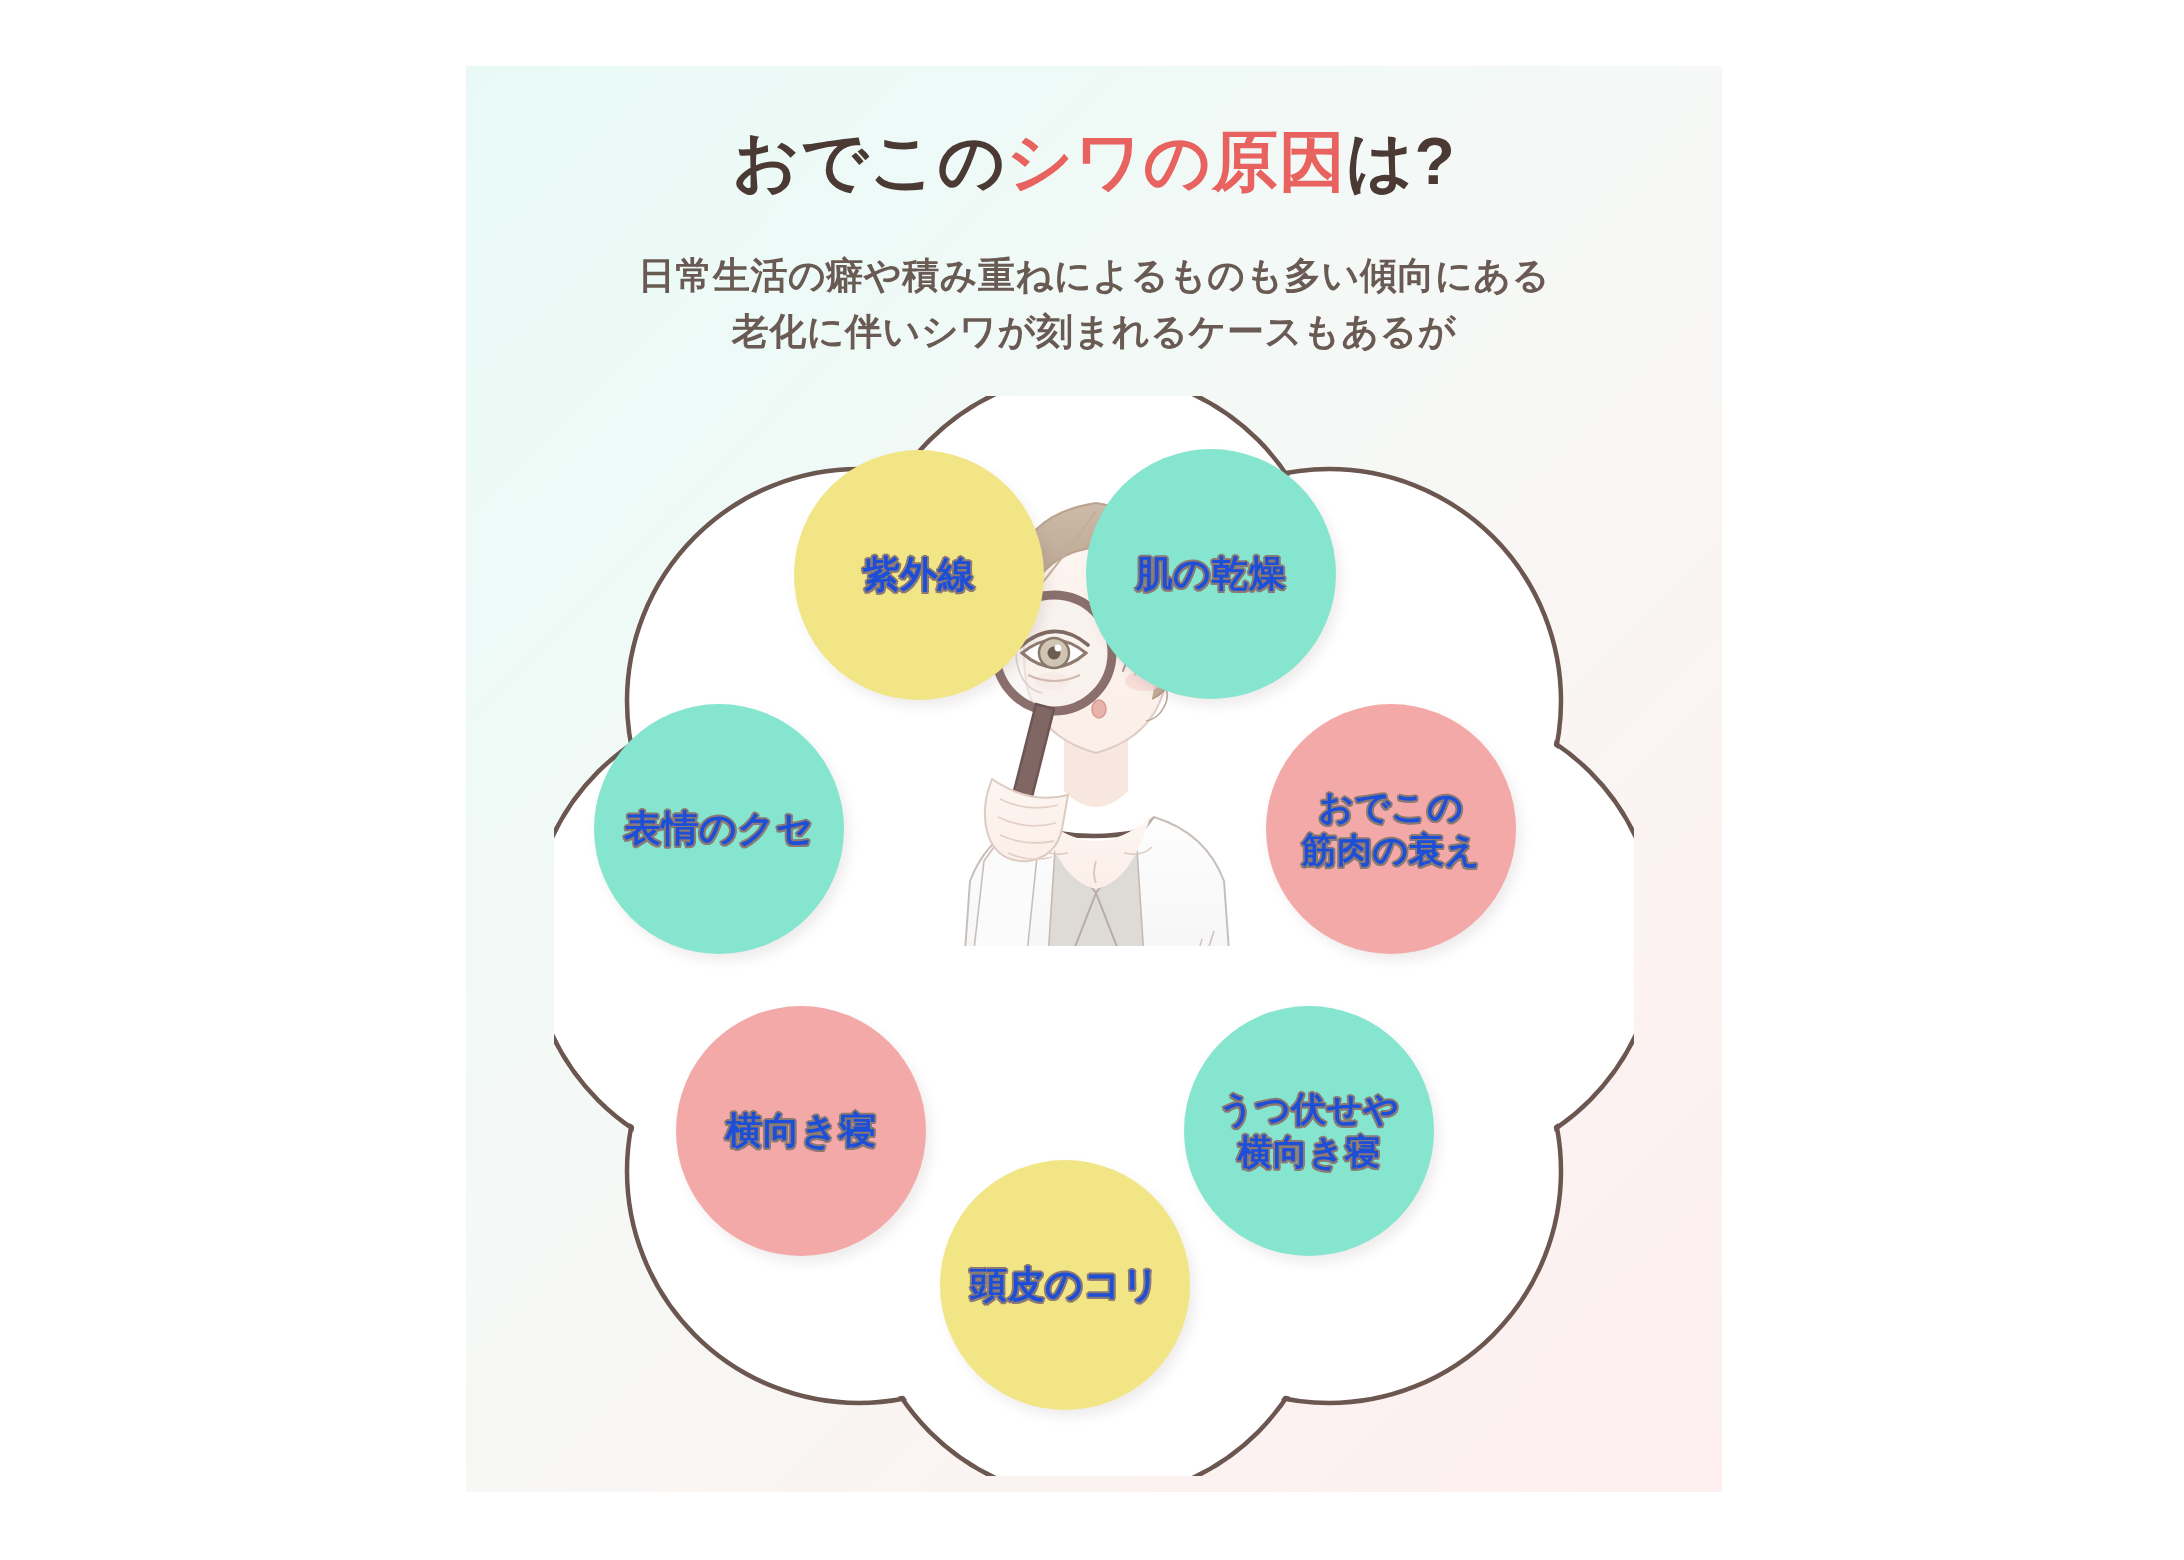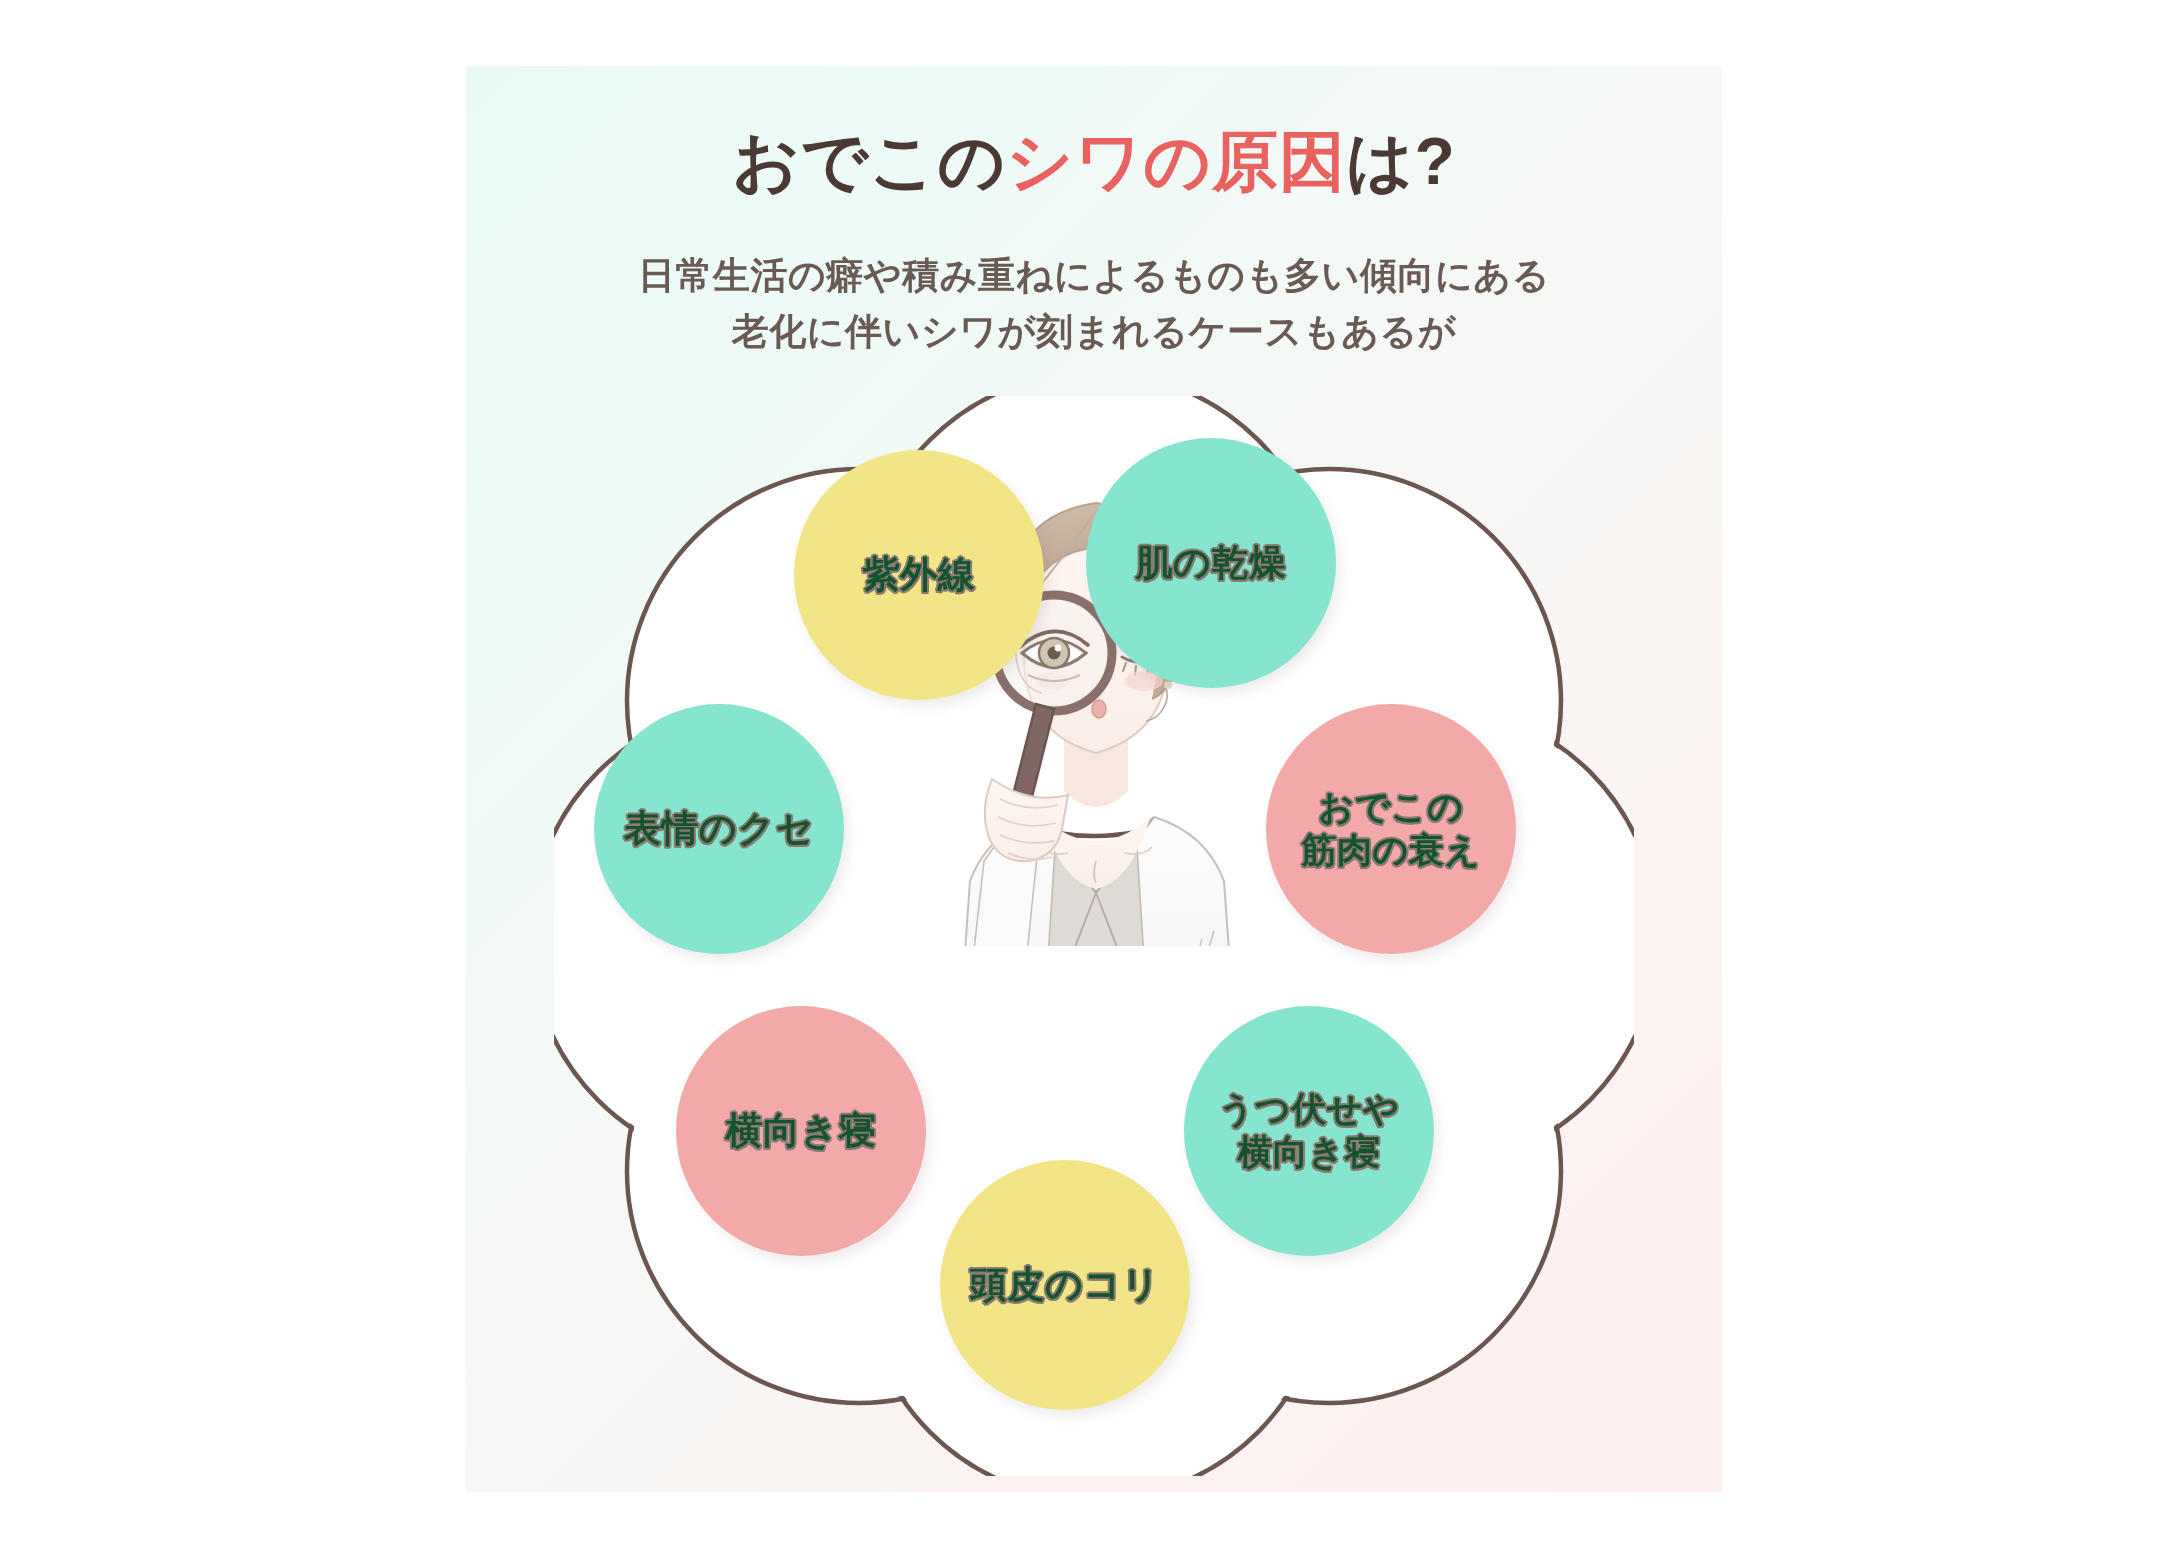--- a/index.html
+++ b/index.html
@@ -102,34 +102,34 @@
     border-radius: 50%;
     display: flex;
     align-items: center;
     justify-content: center;
     text-align: center;
     box-shadow: 5px 7px 11px rgba(130,110,110,0.13);
   }
   .bubble .label {
     font-size: 37px;
     font-weight: 700;
-    color: #14532d;
+    color: #1d4ed8;
     line-height: 1.2;
     letter-spacing: 0.5px;
     white-space: pre-line;
     text-shadow:
        2px 0 0 #8b7a74, -2px 0 0 #8b7a74,
        0 2px 0 #8b7a74, 0 -2px 0 #8b7a74,
        1.5px 1.5px 0 #8b7a74, -1.5px 1.5px 0 #8b7a74,
        1.5px -1.5px 0 #8b7a74, -1.5px -1.5px 0 #8b7a74;
   }
   .bubble.two-line .label { font-size: 35px; line-height: 1.22; }
 
   .b-uv        { left: 328px; top: 384px; width: 250px; height: 250px; }
-  .b-dry       { left: 620px; top: 372px; width: 250px; height: 250px; font-family: Liberation Serif, serif; }
+  .b-dry       { left: 620px; top: 383px; width: 250px; height: 250px; font-family: Liberation Serif, serif; }
   .b-muscle    { left: 800px; top: 638px; width: 250px; height: 250px; }
   .b-sleep     { left: 718px; top: 940px; width: 250px; height: 250px; }
   .b-stiff     { left: 474px; top: 1094px; width: 250px; height: 250px; }
   .b-loose     { left: 210px; top: 940px; width: 250px; height: 250px; }
   .b-habit     { left: 128px; top: 638px; width: 250px; height: 250px; text-align: right; }
 </style>
 </head>
 <body>
 
 <div id="root">

